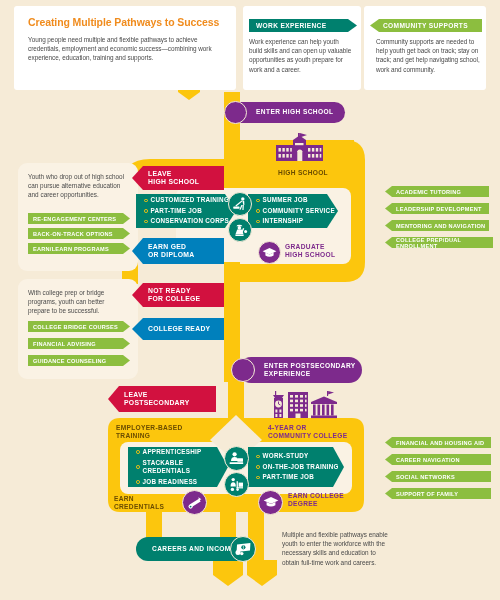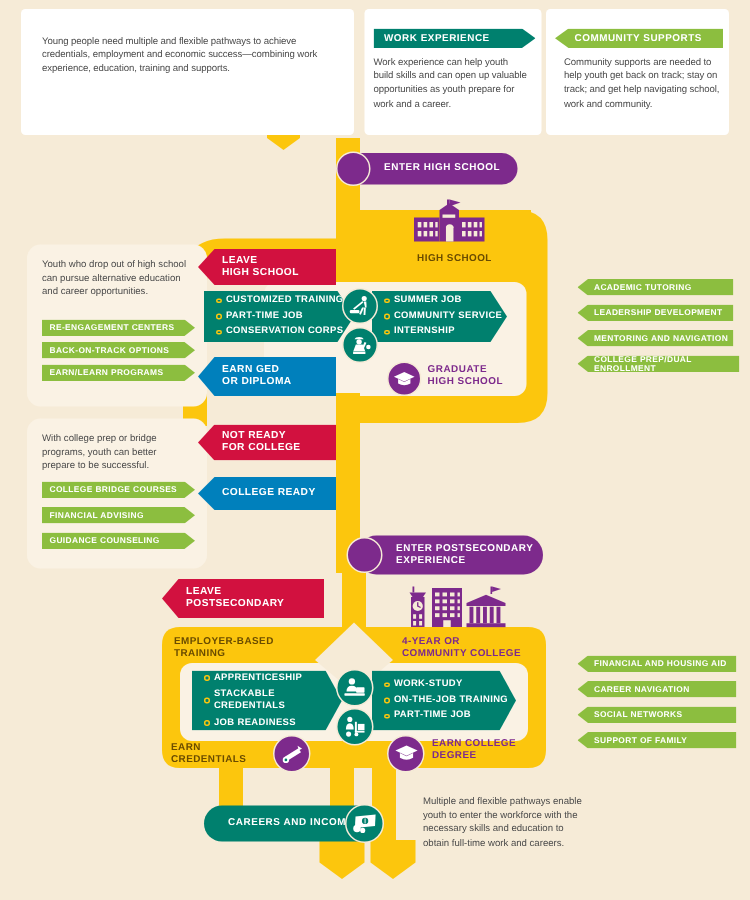--- a/index.html
+++ b/index.html
@@ -207,20 +207,21 @@
 
     <path d="M213 560 L243 560 L243 575 L228 586 L213 575 Z" fill="#FCC60D"></path>
     <path d="M247 560 L277 560 L277 575 L262 586 L247 575 Z" fill="#FCC60D"></path>
 
     <path d="M178 75 L200 75 L200 92 L189 100 L178 92 Z" fill="#FCC60D"></path>
 
     <rect x="224" y="92" width="16" height="14" fill="#FCC60D"></rect>
   </svg>
 
   <div class="hdr-card" style="left:14px; top:6px; width:222px; height:84px; padding:10px 14px 0 14px;">
+    <div class="hdr-title">Creating Multiple Pathways to Success</div>
     <div class="hdr-body" style="margin-top:7px;">Young people need multiple and flexible pathways to achieve credentials, employment and economic success—combining work experience, education, training and supports.</div>
   </div>
 
   <div class="hdr-card" style="left:243px; top:6px; width:118px; height:84px;"></div>
   <div class="ribbon teal point-right" style="left:249px; top:19px; width:108px;">
     <span>WORK EXPERIENCE</span>
   </div>
   <div class="hdr-body abs" style="left:249px; top:37px; width:104px;">Work experience can help youth build skills and can open up valuable opportunities as youth prepare for work and a career.</div>
 
   <div class="hdr-card" style="left:364px; top:6px; width:122px; height:84px;"></div>

